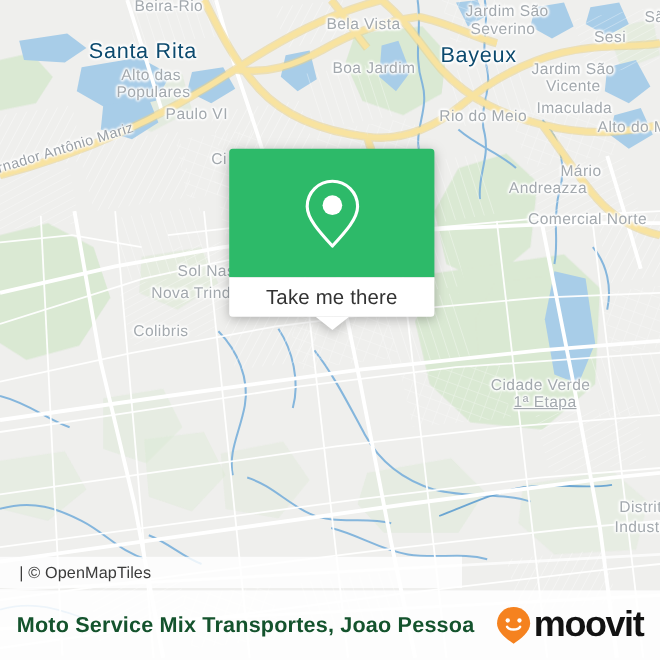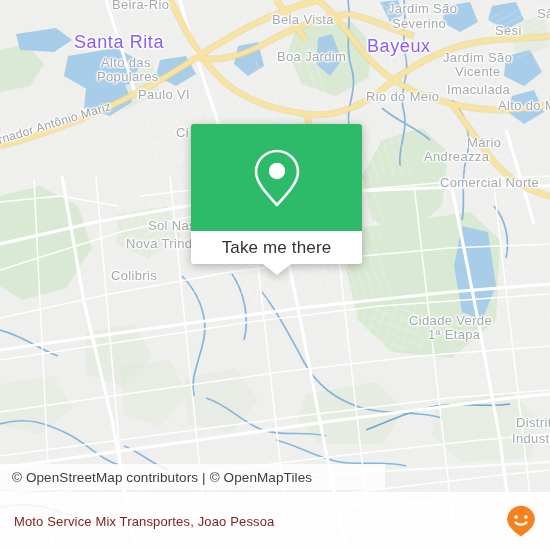--- a/index.html
+++ b/index.html
@@ -25,21 +25,21 @@
     font-family:"Liberation Sans", sans-serif;
     color:#9AA0A6;
     white-space:nowrap;
     letter-spacing:.35px;
     text-shadow:
       0 0 3px #fff, 0 0 3px #fff, 0 0 2px #fff,
       1px 0 2px #fff, -1px 0 2px #fff, 0 1px 2px #fff, 0 -1px 2px #fff;
     pointer-events:none;
     line-height:1.15;
   }
-  .lbl-city   { font-size:18px; color:#8b5cf6; letter-spacing:.6px; }
+  .lbl-city   { font-size:18px; color:#0c4a6e; letter-spacing:.6px; }
   .lbl-hood   { font-size:13px; color:#A3A9AE; }
   .lbl-road   { font-size:12px; color:#9AA0A6; }
   .lbl-center { text-align:right; }
 
   
   #attribution-bar {
     position:absolute; left:0; top:464px; width:385px; height:26px;
     background:rgba(255,255,255,0.82);
     display:flex; align-items:center;
     padding-left:12px;
@@ -51,22 +51,23 @@
 
   
   #bottom-bar {
     position:absolute; left:0; bottom:0; width:550px; height:58px;
     background:rgba(255,255,255,0.88);
     display:flex; align-items:center; justify-content:space-between;
     padding:0 14px 0 14px;
     z-index:45;
   }
   #place-title {
-    font-size:13px; color:#7f1d1d; letter-spacing:.15px;
+    font-size:18px; color:#14532d; letter-spacing:.15px;
     font-family:"Liberation Sans", sans-serif;
+    font-weight:bold;
   }
   #moovit-logo { display:flex; align-items:center; gap:2px; }
   #moovit-wordmark {
     font-size:30px; font-weight:bold; color:#121212;
     letter-spacing:-1.2px; font-family:"Liberation Sans", sans-serif;
     line-height:1;
   }
 
   
   #popup-card {
@@ -289,49 +290,49 @@
       <div class="map-label lbl-hood" style="left: 498px; top: 99px;">Alto do Ma</div>
       <div class="map-label lbl-road" style="left: -4px; top: 117px; transform: rotate(-17deg);">rnador Antônio Mariz</div>
       <div class="map-label lbl-hood" style="left: 176px; top: 126px;">Ci</div>
       <div class="map-label lbl-hood lbl-center" style="left: 435px; top: 136px; padding-left: 32px;">Mário</div>
       <div class="map-label lbl-hood lbl-center" style="left: 424px; top: 150px;">Andreazza</div>
       <div class="map-label lbl-hood" style="left: 440px; top: 176px;">Comercial Norte</div>
       <div class="map-label lbl-hood" style="left: 148px; top: 219px;">Sol Nas</div>
       <div class="map-label lbl-hood" style="left: 126px; top: 237px;">Nova Trinda</div>
       <div class="map-label lbl-hood" style="left: 111px; top: 269px;">Colibris</div>
       <div class="map-label lbl-hood lbl-center" style="left: 409px; top: 314px;">Cidade Verde</div>
-      <div class="map-label lbl-hood lbl-center" style="left: 428px; top: 328px;">1ª Etapa</div>
+      <div class="map-label lbl-hood lbl-center" style="left: 428px; top: 328px; text-decoration: underline;">1ª Etapa</div>
       <div class="map-label lbl-hood" style="left: 516px; top: 416px;">Distrit</div>
       <div class="map-label lbl-hood" style="left: 512px; top: 432px;">Industri</div>
     </div>
 </div>
 
 <div id="popup-card">
   <div id="popup-image">
     <svg width="50" height="62" viewBox="0 0 50 62">
       <path d="M25 4 C13.4 4 4 13.4 4 25 C4 35 14 46 25 58 C36 46 46 35 46 25 C46 13.4 36.6 4 25 4 Z" fill="none" stroke="#FFFFFF" stroke-width="2.6" stroke-linejoin="round"></path>
       <circle cx="25" cy="24" r="8.2" fill="#FFFFFF"></circle>
     </svg>
   </div>
   <div id="popup-footer">
     <span id="popup-action-label">Take me there</span>
   </div>
   <div id="popup-tail"></div>
 </div>
 
 <div id="attribution-bar">
-  <span>© OpenStreetMap contributors</span>
   <span class="sep">|</span>
   <span>© OpenMapTiles</span>
 </div>
 
 <div id="bottom-bar">
   <span id="place-title">Moto Service Mix Transportes, Joao Pessoa</span>
 
   <div id="moovit-logo">
     <svg width="30" height="32" viewBox="0 0 30 32">
       <path d="M15 0.8 C7.3 0.8 1.2 6.9 1.2 14.6 C1.2 21.6 9.2 27.6 15 31.4 C20.8 27.6 28.8 21.6 28.8 14.6 C28.8 6.9 22.7 0.8 15 0.8 Z" fill="#F5821F"></path>
       <circle cx="10.1" cy="12.1" r="1.8" fill="#FFFFFF"></circle>
       <circle cx="19.9" cy="12.1" r="1.8" fill="#FFFFFF"></circle>
       <path d="M9.6 17.4 C11.4 20.4 18.6 20.4 20.4 17.4" fill="none" stroke="#FFFFFF" stroke-width="2.1" stroke-linecap="round"></path>
     </svg>
+    <span id="moovit-wordmark">moovit</span>
   </div>
 </div>
 
 </body></html>

